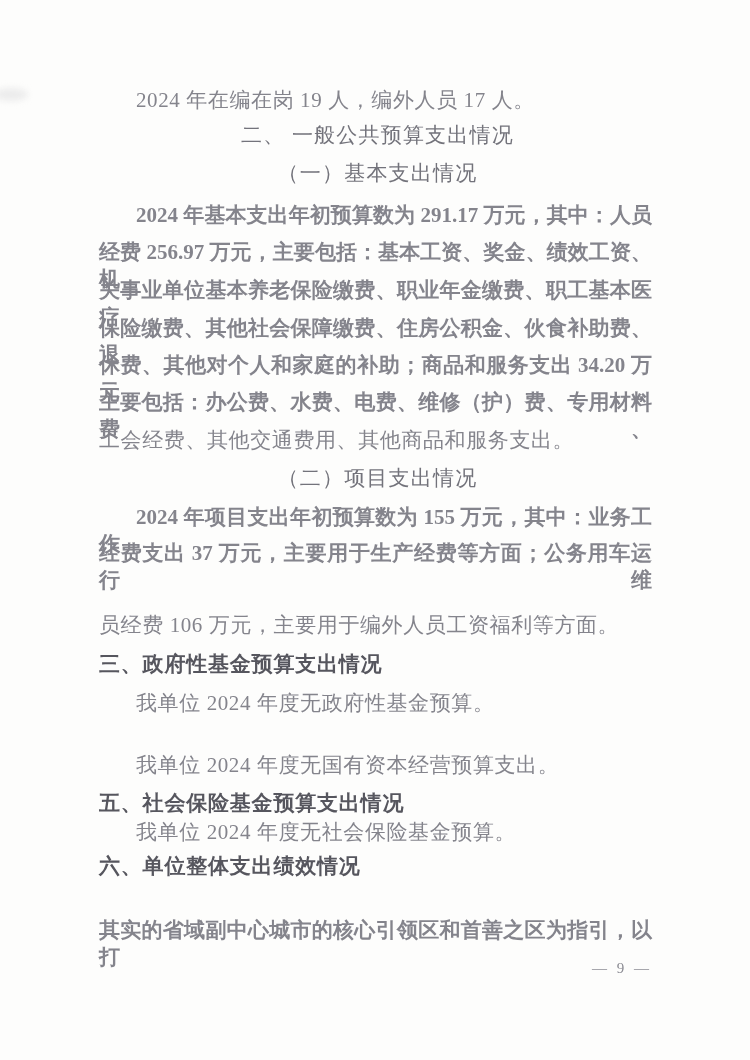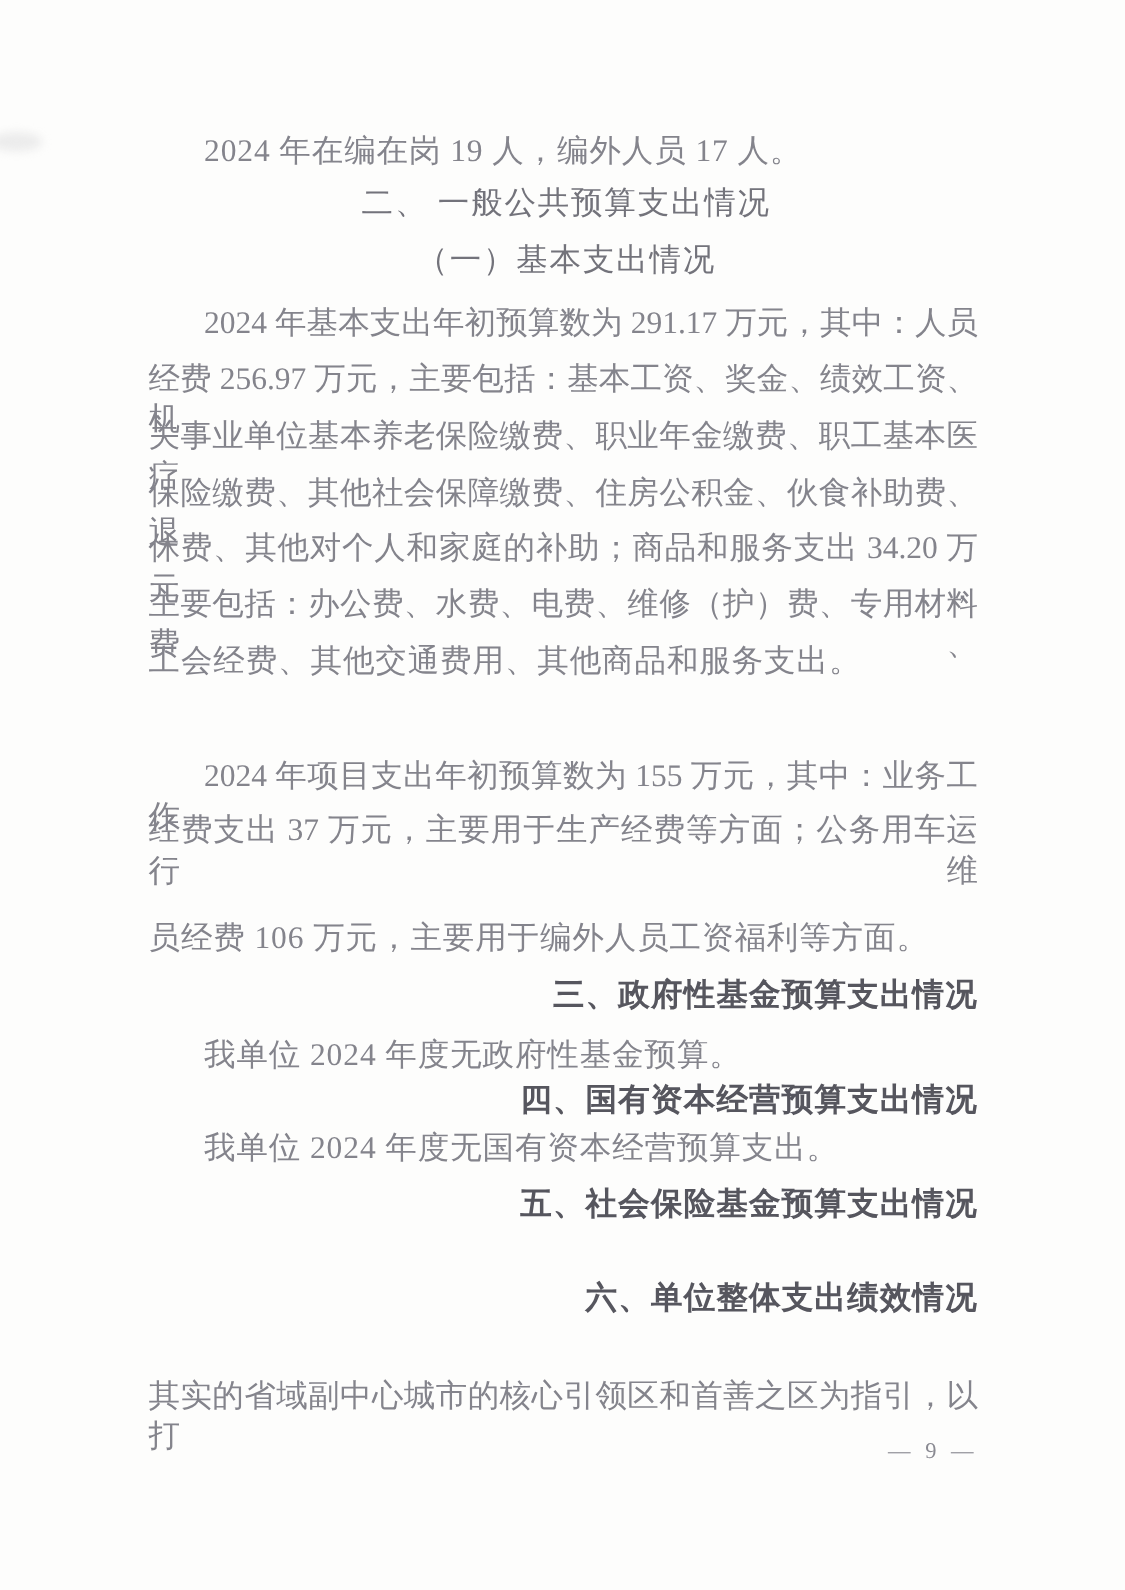--- a/index.html
+++ b/index.html
@@ -25,37 +25,37 @@
     color:#84848c;
     letter-spacing:0.6px;
     white-space:nowrap;
   }
   
   .just{
     white-space:normal;
     text-align:justify;
     text-align-last:justify;
     letter-spacing:0;
+    font-weight:bold;
   }
   
   .ind{ text-indent:37px; }
   
   .kai{
     left:101px;
     color:#73737b;
     letter-spacing:1.2px;
     text-align:center;
   }
   
   .hei{
     font-family:"Liberation Sans", sans-serif;
     font-weight:700;
     color:#56565e;
     letter-spacing:0.8px;
-    text-align:right;
   }
   .page-num{
     position:absolute;
     top:960px;
     right:98px;
     font-size:15px;
     color:#8a8a92;
     letter-spacing:3px;
   }
   .smudge{
@@ -82,31 +82,32 @@
   <div class="ln kai" style="top:160px">（一）基本支出情况</div>
 
   <div class="ln just ind" style="top:202px">2024 年基本支出年初预算数为 291.17 万元，其中：人员</div>
   <div class="ln just" style="top:239px">经费 256.97 万元，主要包括：基本工资、奖金、绩效工资、机</div>
   <div class="ln just" style="top:315px">保险缴费、其他社会保障缴费、住房公积金、伙食补助费、退</div>
   <div class="ln just" style="top:277px">关事业单位基本养老保险缴费、职业年金缴费、职工基本医疗</div>
   <div class="ln just" style="top:352px">休费、其他对个人和家庭的补助；商品和服务支出 34.20 万元，</div>
   <div class="ln just" style="top:389px">主要包括：办公费、水费、电费、维修（护）费、专用材料费、</div>
   <div class="ln" style="top:427px">工会经费、其他交通费用、其他商品和服务支出。</div>
 
+  <div class="ln kai" style="top:465px">（二）项目支出情况</div>
 
   <div class="ln just ind" style="top:504px">2024 年项目支出年初预算数为 155 万元，其中：业务工作</div>
   <div class="ln just" style="top:540px">经费支出 37 万元，主要用于生产经费等方面；公务用车运行维</div>
   <div class="ln" style="top:612px">员经费 106 万元，主要用于编外人员工资福利等方面。</div>
 
   <div class="ln hei" style="top:650px">三、政府性基金预算支出情况</div>
   <div class="ln ind" style="top:690px">我单位 2024 年度无政府性基金预算。</div>
 
-  <div class="ln hei" style="top:720px">四、国有资本经营预算支出情况</div>
   <div class="ln ind" style="top:752px">我单位 2024 年度无国有资本经营预算支出。</div>
 
   <div class="ln hei" style="top:789px">五、社会保险基金预算支出情况</div>
+  <div class="ln ind" style="top:819px">我单位 2024 年度无社会保险基金预算。</div>
 
   <div class="ln hei" style="top:852px">六、单位整体支出绩效情况</div>
   <div class="ln just" style="top:917px">其实的省域副中心城市的核心引领区和首善之区为指引，以打</div>
 
   <div class="page-num">— 9 —</div>
 
 </div>
 
 </body></html>

